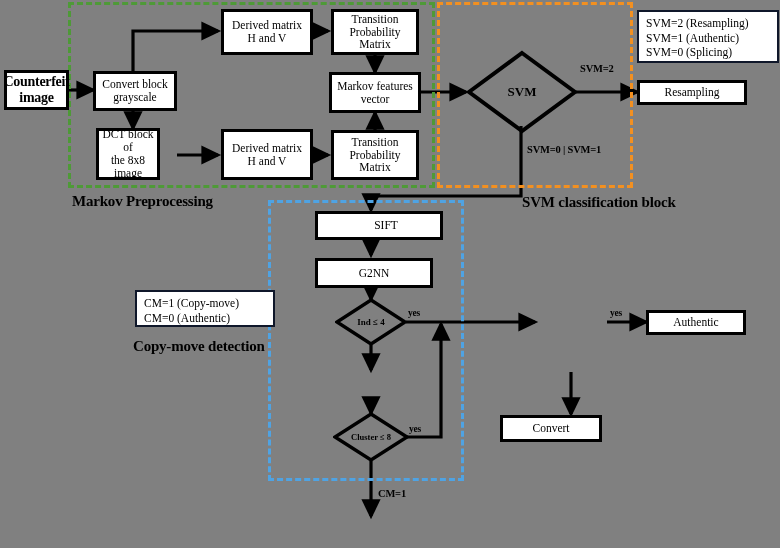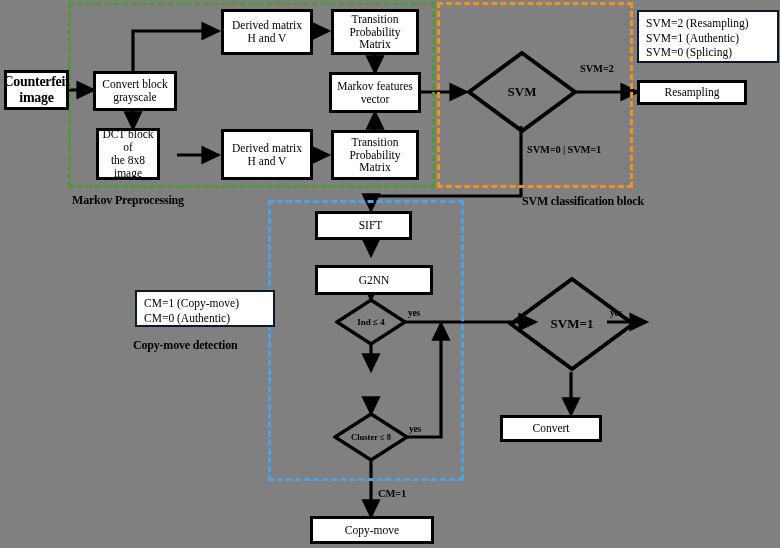--- a/index.html
+++ b/index.html
@@ -53,21 +53,21 @@
     padding:4px 7px;white-space:pre-line;
   }
 
   
   .lbl{
     position:absolute;
     font-family:"Liberation Serif", serif;
     font-weight:bold;color:#000;
     white-space:nowrap;
   }
-  .lbl.section{font-size:12px;letter-spacing:-0.2px;}
+  .lbl.section{font-size:15px;letter-spacing:-0.2px;}
   .lbl.edge{font-size:10.5px;letter-spacing:-0.2px;}
   .lbl.edge.small{font-size:9.5px;}
 
   
   #wires{position:absolute;left:0;top:0;width:780px;height:548px;}
 </style>
 </head>
 <body>
 
 <div id="stage">
@@ -148,29 +148,29 @@
 
   <div class="node" style="left:331px;top:130px; width:88px;  height:50px;">Transition
 Probability
 Matrix</div>
 
   <div class="node" style="left:637px;top:80px;  width:110px; height:25px;">Resampling</div>
 
   <div class="node" style="left:329px;top:72px;  width:92px;  height:41px;">Markov features
 vector</div>
 
-  <div class="node" style="left:315px;top:211px; width:97px; height:29px;padding-left:16px;">SIFT</div>
-
-  <div class="node" style="left:315px;top:265px; width:118px; height:30px;">G2NN</div>
-
-
+  <div class="node" style="left:315px;top:211px; width:128px; height:29px;padding-left:16px;">SIFT</div>
+
+  <div class="node" style="left:315px;top:258px; width:118px; height:30px;">G2NN</div>
+
+
+  <div class="node" style="left:646px;top:310px; width:100px; height:25px;">Authentic</div>
 
   <div class="node" style="left:500px;top:415px; width:102px; height:27px;">Convert</div>
 
-  <div class="node" style="left:310px;top:516px; width:124px; height:28px;">Copy-move</div>
 
   <div class="diamond" style="left:466px;top:50px;width:112px;height:84px;">
     <svg class="shape" viewBox="0 0 112 84" xmlns="http://www.w3.org/2000/svg">
       <polygon points="56,3 109,42 56,81 3,42" fill="none" stroke="#000" stroke-width="4"></polygon>
     </svg>
     <div class="dlabel">SVM</div>
   </div>
 
   <div class="diamond" style="left:335px;top:298px;width:72px;height:48px;">
     <svg class="shape" viewBox="0 0 72 48" xmlns="http://www.w3.org/2000/svg">
@@ -179,26 +179,20 @@
     <div class="dlabel" style="font-size:9px;">Ind ≤ 4</div>
   </div>
 
   <div class="diamond" style="left:333px;top:412px;width:76px;height:50px;">
     <svg class="shape" viewBox="0 0 76 50" xmlns="http://www.w3.org/2000/svg">
       <polygon points="38,2 74,25 38,48 2,25" fill="none" stroke="#000" stroke-width="3.4"></polygon>
     </svg>
     <div class="dlabel" style="font-size:8.5px;">Cluster ≤ 8</div>
   </div>
 
-  <div class="diamond" style="left:508px;top:276px;width:128px;height:96px;">
-    <svg class="shape" viewBox="0 0 128 96" xmlns="http://www.w3.org/2000/svg">
-      <polygon points="64,3 125,48 64,93 3,48" fill="none" stroke="#000" stroke-width="4"></polygon>
-    </svg>
-    <div class="dlabel">SVM=1</div>
-  </div>
 
   <div class="legend" style="left:637px;top:10px;width:142px;height:53px;">SVM=2 (Resampling)
 SVM=1 (Authentic)
 SVM=0 (Splicing)</div>
 
   <div class="legend" style="left:135px;top:290px;width:140px;height:37px;">CM=1 (Copy-move)
 CM=0 (Authentic)</div>
 
   <div class="lbl section" style="left:72px; top:193px;">Markov Preprocessing</div>
 

